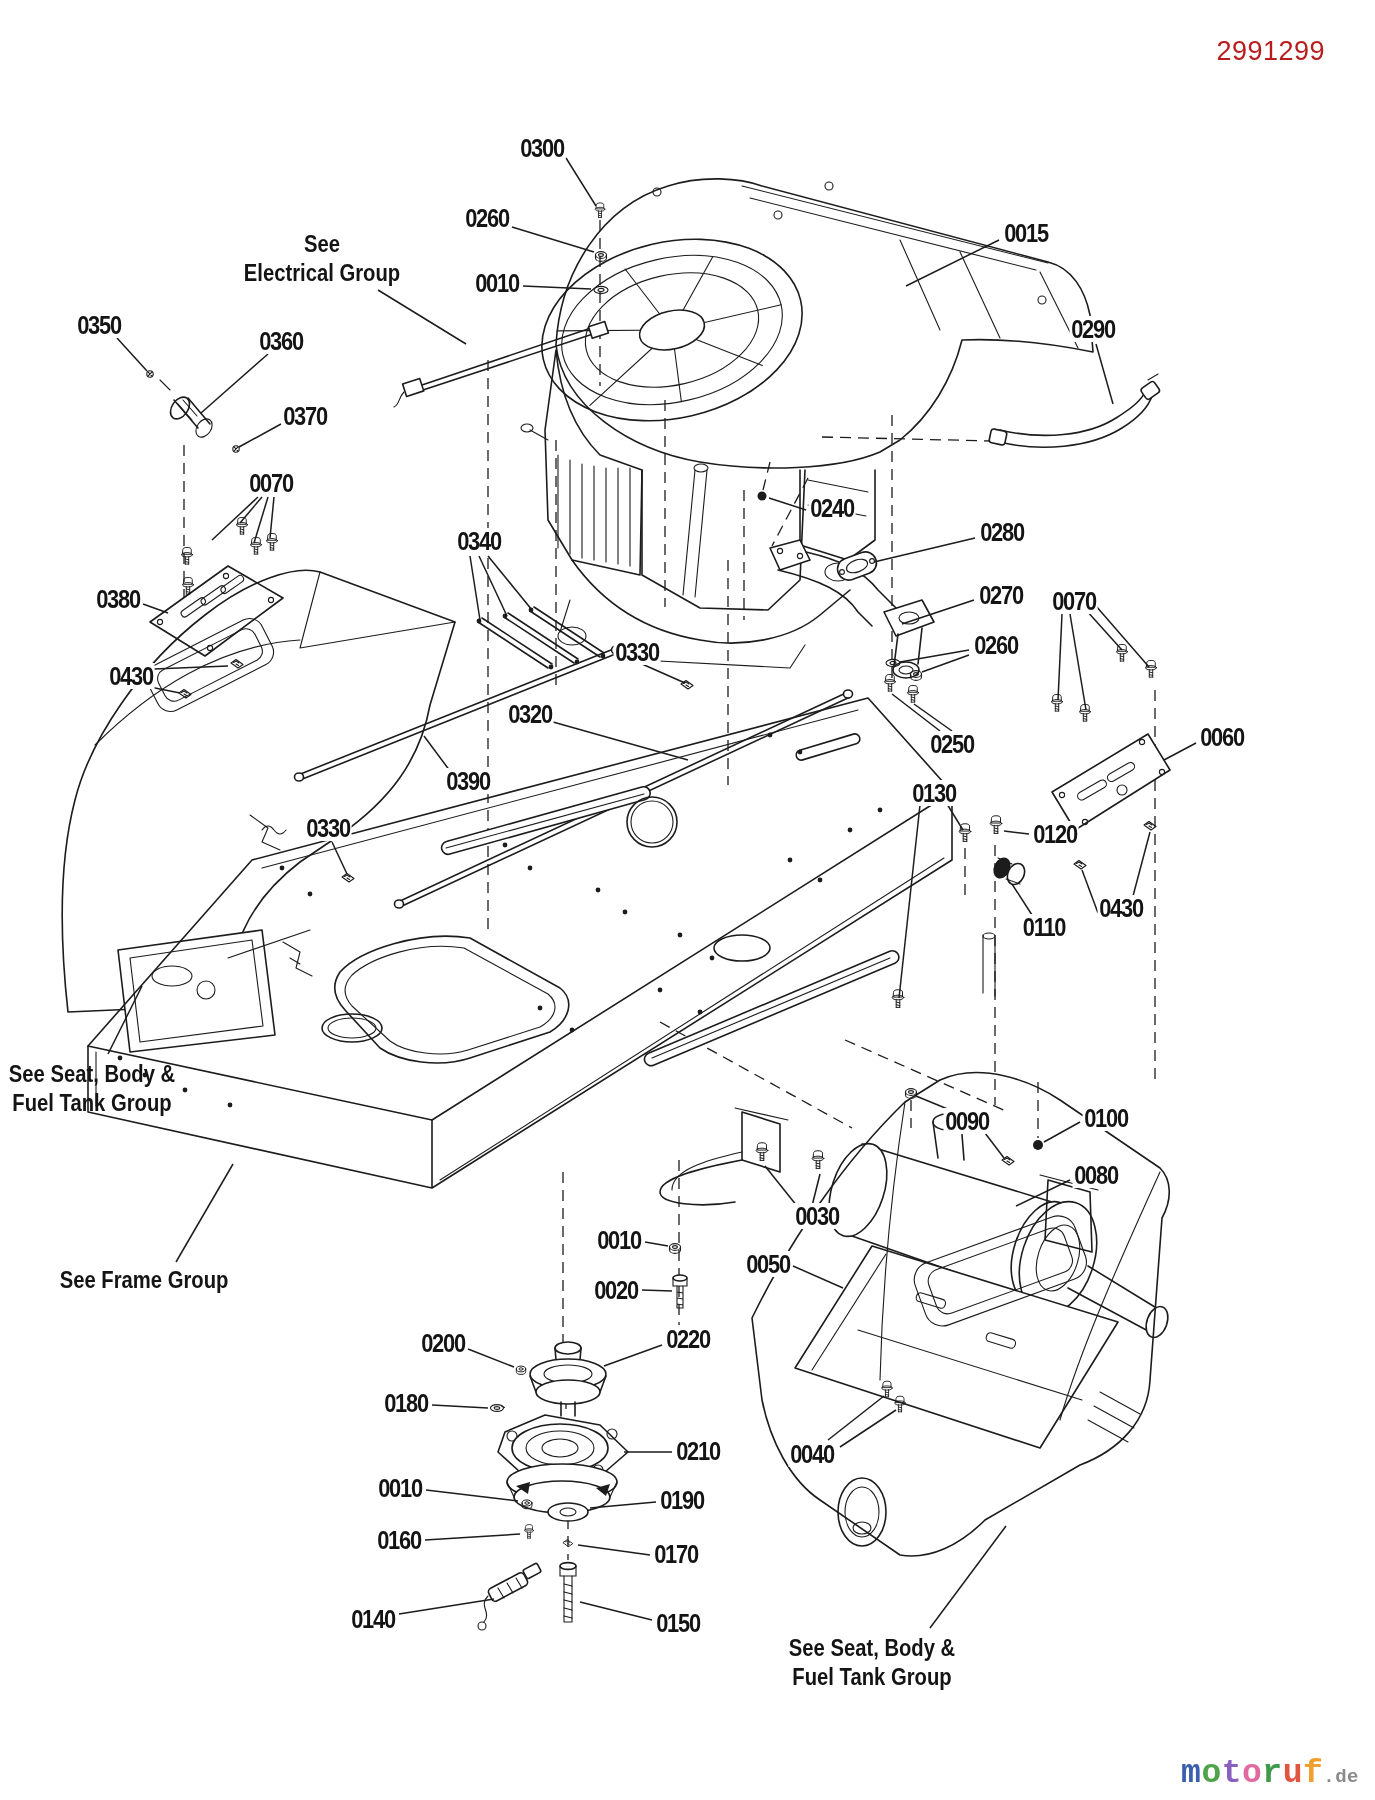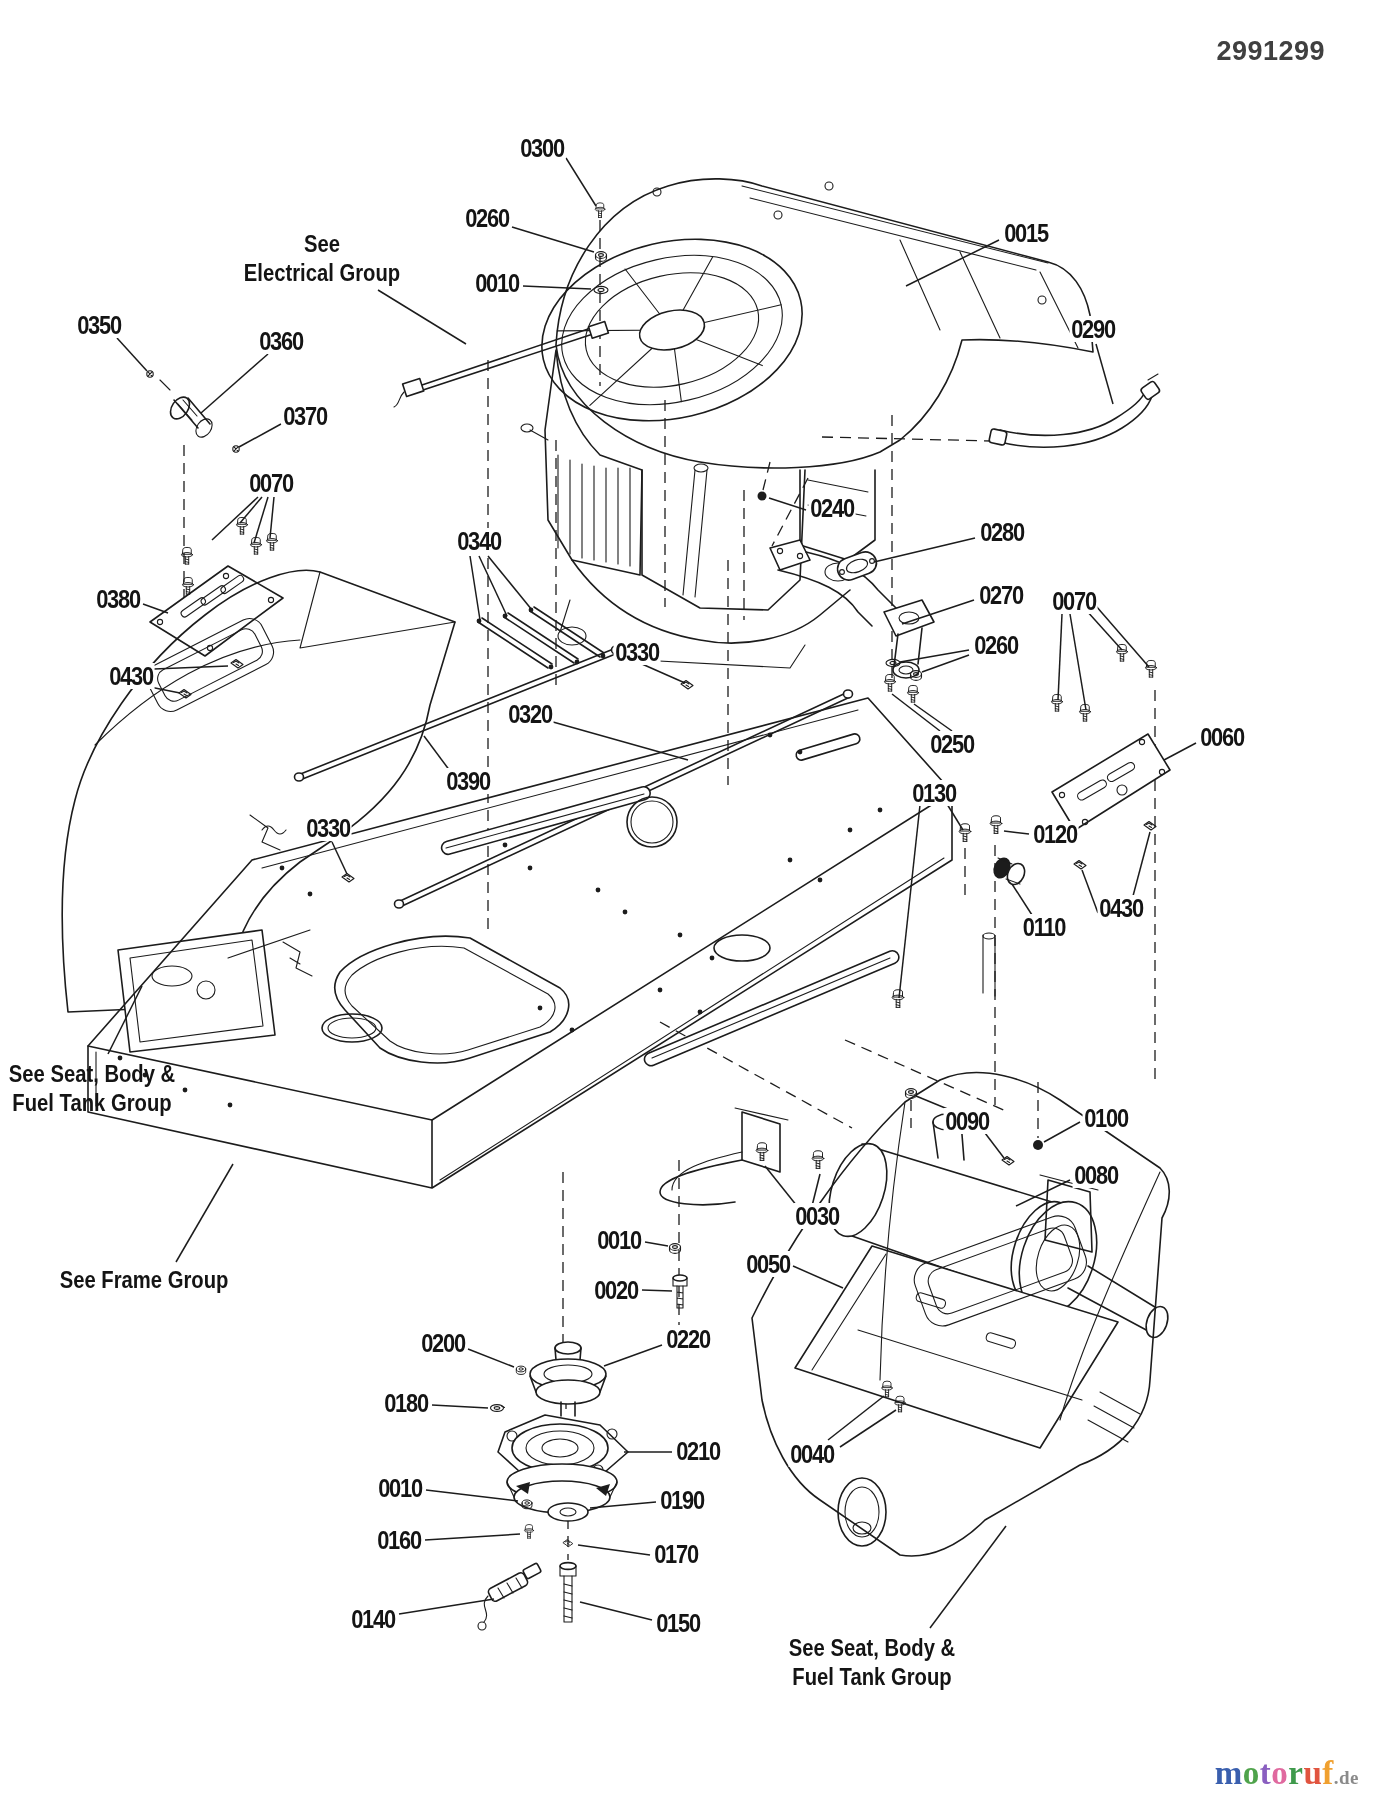--- a/index.html
+++ b/index.html
@@ -11,23 +11,23 @@
   svg .dash{fill:none;stroke:#1c1c1c;stroke-width:1.3;stroke-dasharray:11 7;}
   svg .lead{fill:none;stroke:#1c1c1c;stroke-width:1.5;}
   svg .fillw{fill:#fff;stroke:#1c1c1c;stroke-width:1.6;stroke-linejoin:round;}
   svg .filld{fill:#1c1c1c;stroke:none;}
   .plabel{position:absolute;transform:translate(-50%,-50%) scaleX(.84);transform-origin:center;
           font-weight:bold;font-size:26px;letter-spacing:-1.5px;color:#141414;background:#fff;
           padding:0 2px;white-space:nowrap;line-height:1;}
   .note{position:absolute;transform:translateX(-50%) scaleX(.88);transform-origin:center top;
         font-weight:bold;font-size:23px;color:#141414;text-align:center;line-height:1.25;
         white-space:nowrap;}
-  .docnum{position:absolute;top:36px;right:50px;font-size:27px;font-weight:700;color:#404040;
+  .docnum{position:absolute;top:36px;right:50px;font-size:27px;font-weight:400;color:#b91c1c;
           letter-spacing:.5px;}
-  .brand{position:absolute;right:16px;bottom:8px;font-family:Liberation Serif, serif;
+  .brand{position:absolute;right:16px;bottom:8px;font-family:Liberation Mono, monospace;
          font-size:33px;font-weight:600;letter-spacing:.5px;}
   .brand .suffix{font-size:19px;font-weight:600;}
 </style>
 </head>
 <body>
 
 <div id="stage">
 
   <svg id="art" width="1375" height="1800" viewBox="0 0 1375 1800">
     <defs>

